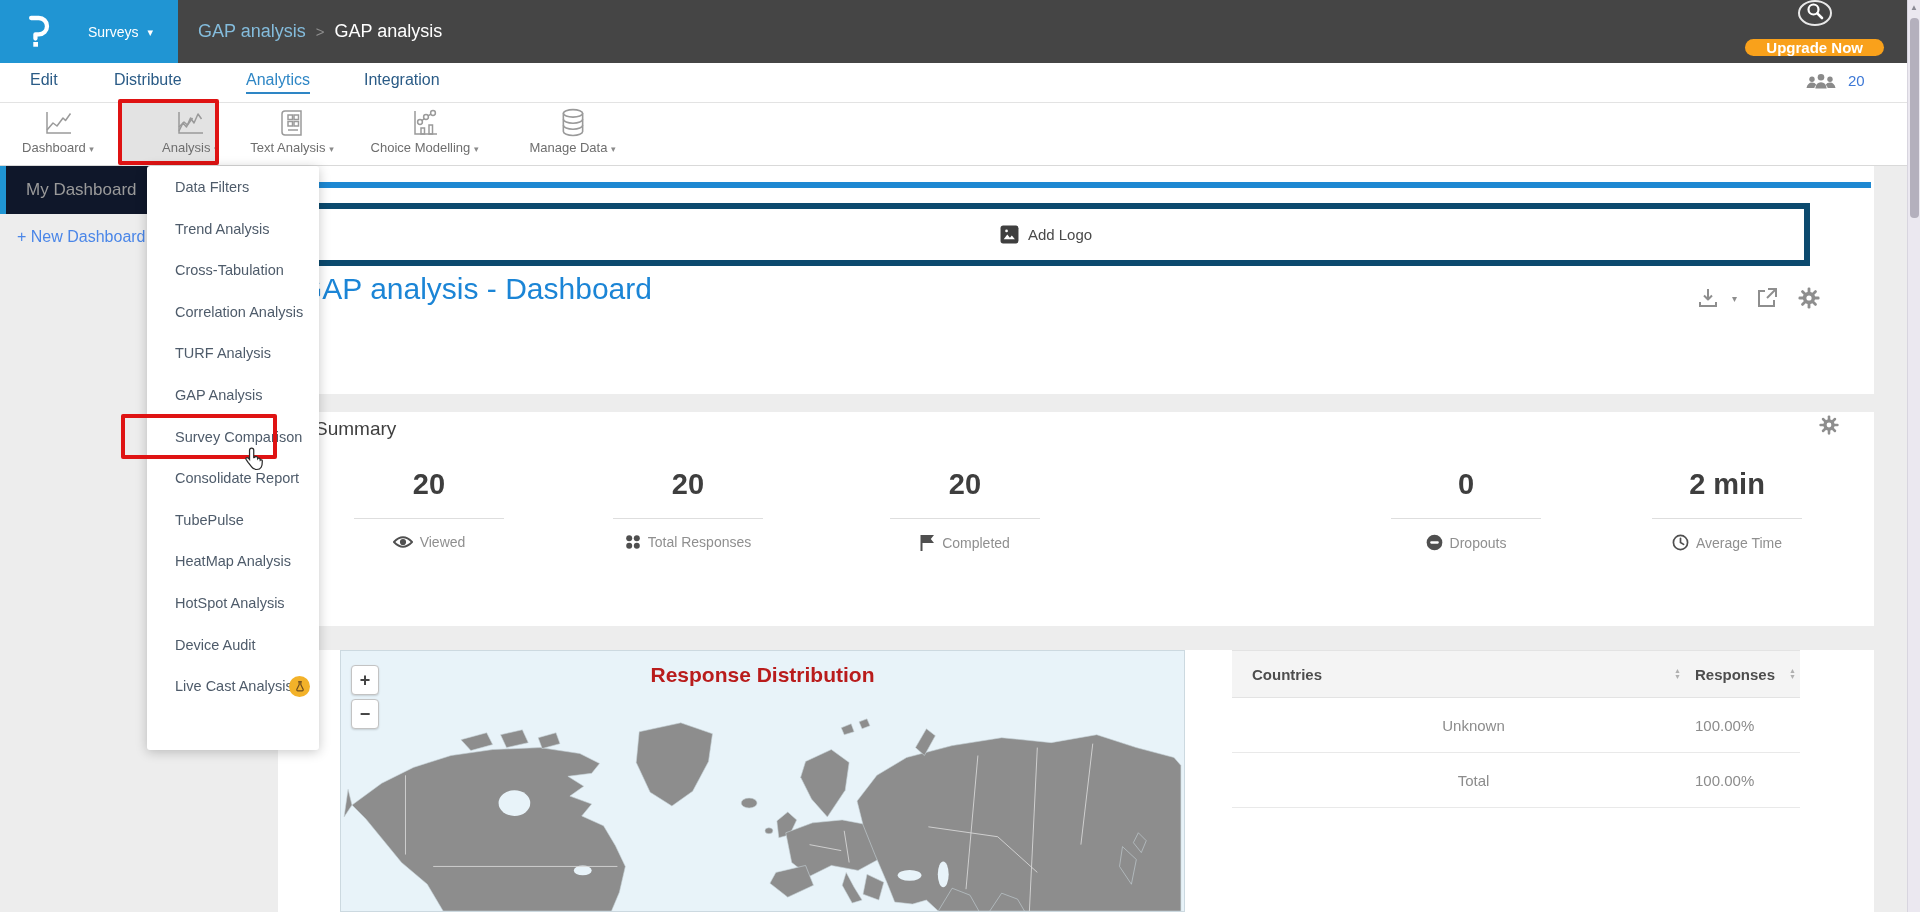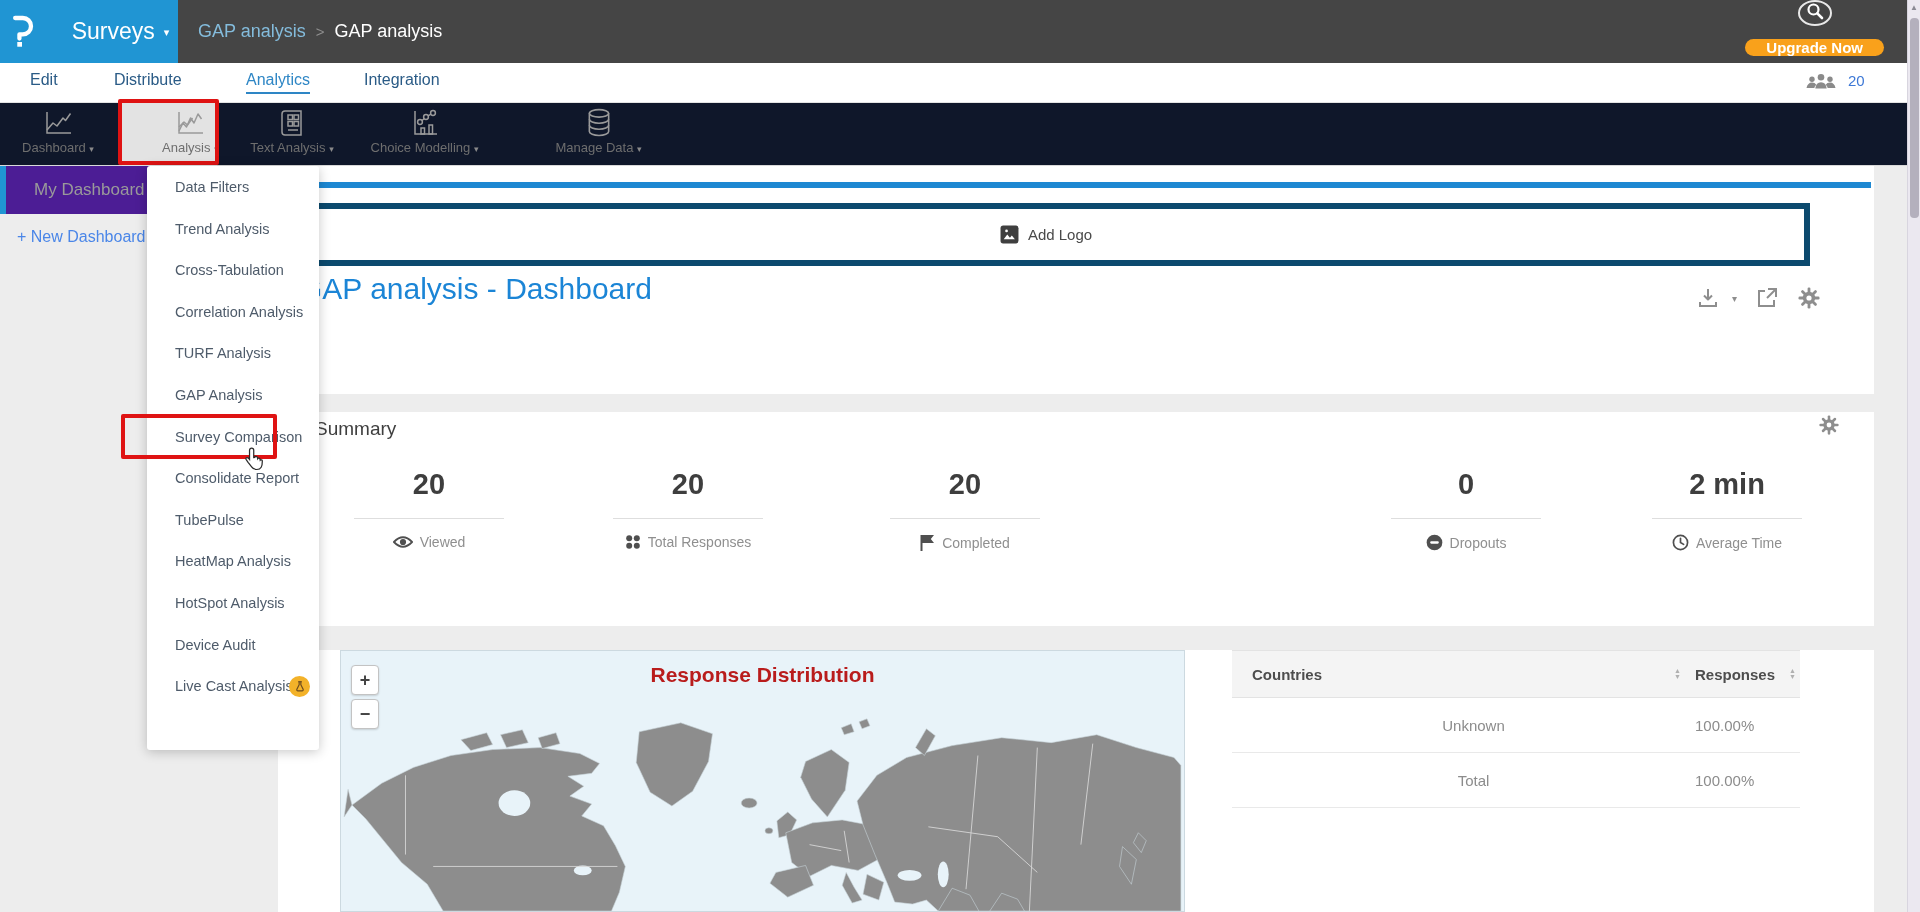--- a/index.html
+++ b/index.html
@@ -4,56 +4,56 @@
 <style>
   * { margin:0; padding:0; box-sizing:border-box; }
   html,body { width:1920px; height:912px; overflow:hidden; }
   body { font-family:"Liberation Sans", sans-serif; background:#ededed; }
   #screen { position:relative; width:1920px; height:912px; background:#ededed; overflow:hidden; }
 
   
   .topbar { position:absolute; left:0; top:0; width:1920px; height:63px; background:#454545; }
   .logo-block { position:absolute; left:0; top:0; width:178px; height:63px; background:#2095d3;
     display:flex; align-items:center; justify-content:center; gap:9px; cursor:pointer; }
-  .logo-block .app { color:#fff; font-size:23px;margin-left:28px; }
+  .logo-block .app { color:#fff; font-size:14px;margin-left:28px; }
   .logo-block .caret { color:#fff; font-size:11px; margin-top:2px; }
   .breadcrumb { position:absolute; left:198px; top:0; height:63px; display:flex; align-items:center; gap:10px; font-size:18px; }
   .bc-parent { color:#84bcdc; cursor:pointer; }
   .bc-sep { color:#8f8f8f; font-size:15px; }
   .bc-current { color:#ffffff; }
   .top-right { position:absolute; right:36px; top:0; height:63px; display:flex; align-items:center; gap:13px;flex-direction:column; }
   .circle-btn { width:34px; height:34px; border:2px solid #e8e8e8; border-radius:50%; display:flex; align-items:center; justify-content:center;
     color:#fff; font-size:16px; font-weight:bold; cursor:pointer; }
   .upgrade-btn { height:35px; padding:0 21px; background:#f9a11b; border-radius:18px; color:#fff; font-size:15px; font-weight:bold;
     display:flex; align-items:center; cursor:pointer; }
 
   
   .navbar { position:absolute; left:0; top:63px; width:1920px; height:40px; background:#fff; border-bottom:1px solid #e3e3e3; }
   .nav-link { position:absolute; top:8px; font-size:16px; color:#2a5b86; cursor:pointer; }
   .nav-link.active { color:#2e86c5; border-bottom:2px solid #2e86c5; padding-bottom:3px; }
   .nav-people { position:absolute; left:1806px; top:9px; cursor:pointer; }
   .nav-count { position:absolute; left:1848px; top:9px; font-size:15px; color:#3d78d6; cursor:pointer; }
 
   
-  .toolbar { position:absolute; left:0; top:103px; width:1920px; height:63px; background:#0f172a; border-bottom:1px solid #d9d9d9; }
+  .toolbar { position:absolute; left:0; top:103px; width:1920px; height:63px; background:#ffffff; border-bottom:1px solid #d9d9d9; }
   .tool-item { position:absolute; top:0; height:63px; text-align:center; padding-top:5px; cursor:pointer; }
   .tool-item.active { background:#e3e3e3; }
   .tool-item svg { display:block; margin:0 auto; }
   .tool-label { font-size:13px; color:#6e6e6e; margin-top:2px; white-space:nowrap; }
   .tool-label .caret { font-size:9px; color:#8a8a8a; }
 
   
   .anno { position:absolute; border:4px solid #df1313; border-radius:2px; pointer-events:none; }
   #anno-toolbar { left:118px; top:99px; width:101px; height:66px; z-index:60; }
   #anno-menu { left:121px; top:414px; width:156px; height:45px; z-index:110; }
   #cursor { position:absolute; left:244px; top:446px; z-index:120; }
 
   
-  .side-tab { position:absolute; left:0; top:166px; width:278px; height:48px; background:#4c1d95; border-left:6px solid #2095d3;
-    display:flex; align-items:center; padding-left:28px; font-size:17px; color:#9a9a9a; cursor:pointer; }
+  .side-tab { position:absolute; left:0; top:166px; width:278px; height:48px; background:#0f172a; border-left:6px solid #2095d3;
+    display:flex; align-items:center; padding-left:20px; font-size:17px; color:#9a9a9a; cursor:pointer; }
   .new-dash { position:absolute; left:17px; top:228px; font-size:16px; color:#4a86e8; cursor:pointer; }
 
   
   .panel { position:absolute; left:278px; top:166px; width:1596px; height:746px; background:#fff; }
   .blue-line { position:absolute; left:0; top:16px; width:1593px; height:6px; background:#1e88d2; }
   .addlogo-box { position:absolute; left:4px; top:37px; width:1528px; height:63px; border:6px solid #0c4a6e;
     display:flex; align-items:center; justify-content:center; gap:9px; cursor:pointer; }
   .addlogo-box span { font-size:15px; color:#4a4a4a; }
   .page-title { position:absolute; left:21px; top:106px; font-size:30px; font-weight:500; color:#1b85d6; }
   .title-icons { position:absolute; left:1418px; top:120px; display:flex; align-items:center; gap:10px; }
@@ -194,21 +194,21 @@
           <circle cx="11" cy="14" r="2.4"></circle>
             <circle cx="17" cy="9" r="2.4"></circle>
             <circle cx="24" cy="5" r="2.4"></circle>
           <path d="M13 12.5 l2.3-1.8 M19 7.8 l3-1.6"></path>
           <rect x="12" y="20" width="3.5" height="6"></rect>
             <rect x="20" y="17" width="3.5" height="9"></rect>
         </svg>
       </span>
       <div class="tool-label"><span>Choice Modelling</span> <span class="caret">▾</span></div>
     </div>
-    <div class="tool-item" style="left:541px; width:115px;">
+    <div class="tool-item" style="left:515px; width:115px;">
       <span>
         <svg width="28" height="30" viewBox="0 0 24 28" fill="none" stroke="#9a9a9a" stroke-width="1.5">
           <ellipse cx="12" cy="5" rx="9" ry="3.5"></ellipse>
           <path d="M3 5 V22 c0 2 4 3.6 9 3.6 s9-1.6 9-3.6 V5"></path>
           <path d="M3 10.6 c0 2 4 3.6 9 3.6 s9-1.6 9-3.6"></path>
           <path d="M3 16.2 c0 2 4 3.6 9 3.6 s9-1.6 9-3.6"></path>
         </svg>
       </span>
       <div class="tool-label"><span>Manage Data</span> <span class="caret">▾</span></div>
     </div>

